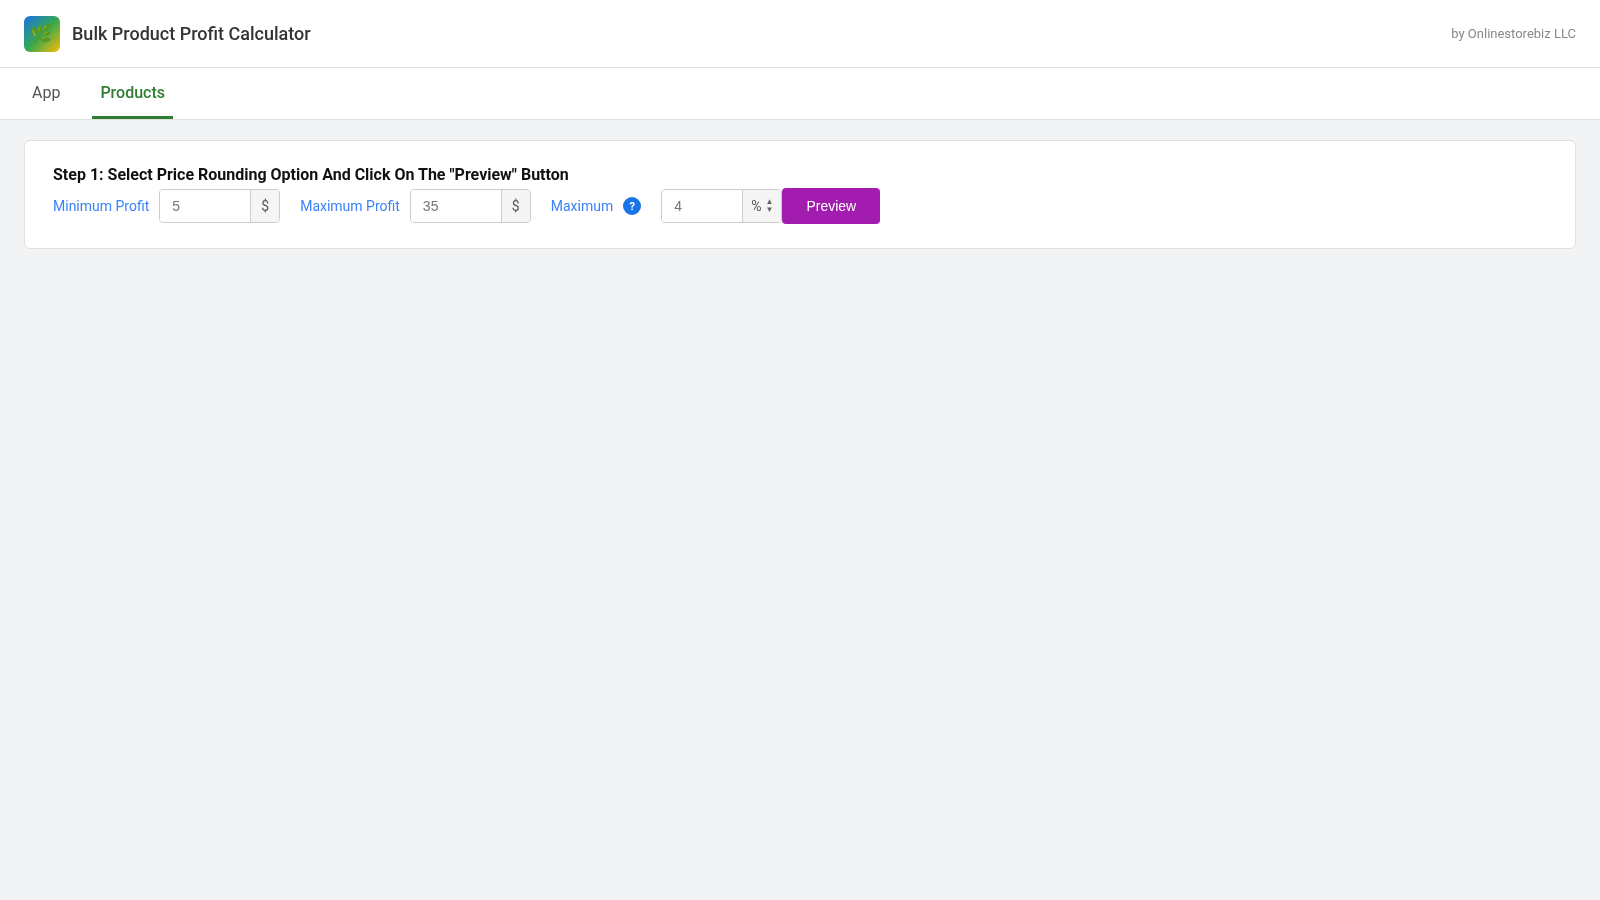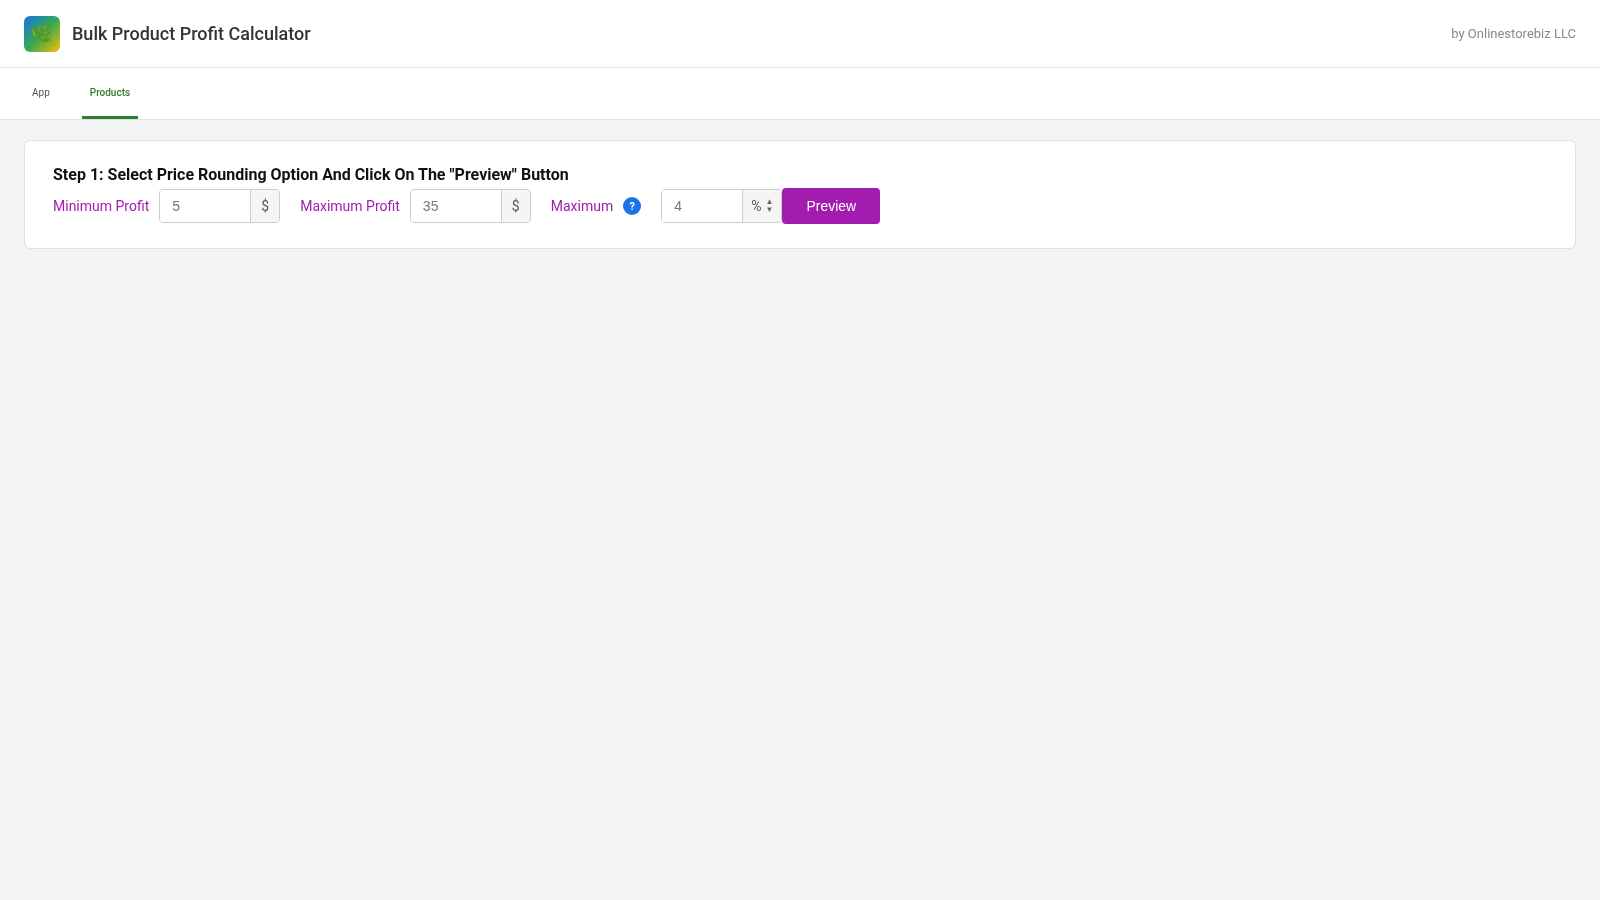--- a/index.html
+++ b/index.html
@@ -76,21 +76,21 @@
     }
 
     .nav-tab {
       padding: 0 8px;
       height: 100%;
       display: flex;
       align-items: center;
       cursor: pointer;
       margin-right: 24px;
       border-bottom: 3px solid transparent;
-      font-size: 10px;
+      font-size: 16px;
       color: #555;
       font-weight: 400;
       text-decoration: none;
     }
 
     .nav-tab.active {
       color: #2e7d32;
       border-bottom: 3px solid #2e7d32;
       font-weight: 500;
     }
@@ -116,21 +116,21 @@
 
     .controls-row {
       display: flex;
       align-items: center;
       gap: 0;
       flex-wrap: nowrap;
     }
 
     .control-label {
       font-size: 14px;
-      color: #a21caf;
+      color: #3b82f6;
       margin-right: 10px;
       white-space: nowrap;
     }
 
     .input-with-suffix {
       display: flex;
       align-items: stretch;
       border: 1px solid #ccc;
       border-radius: 4px;
       overflow: hidden;

